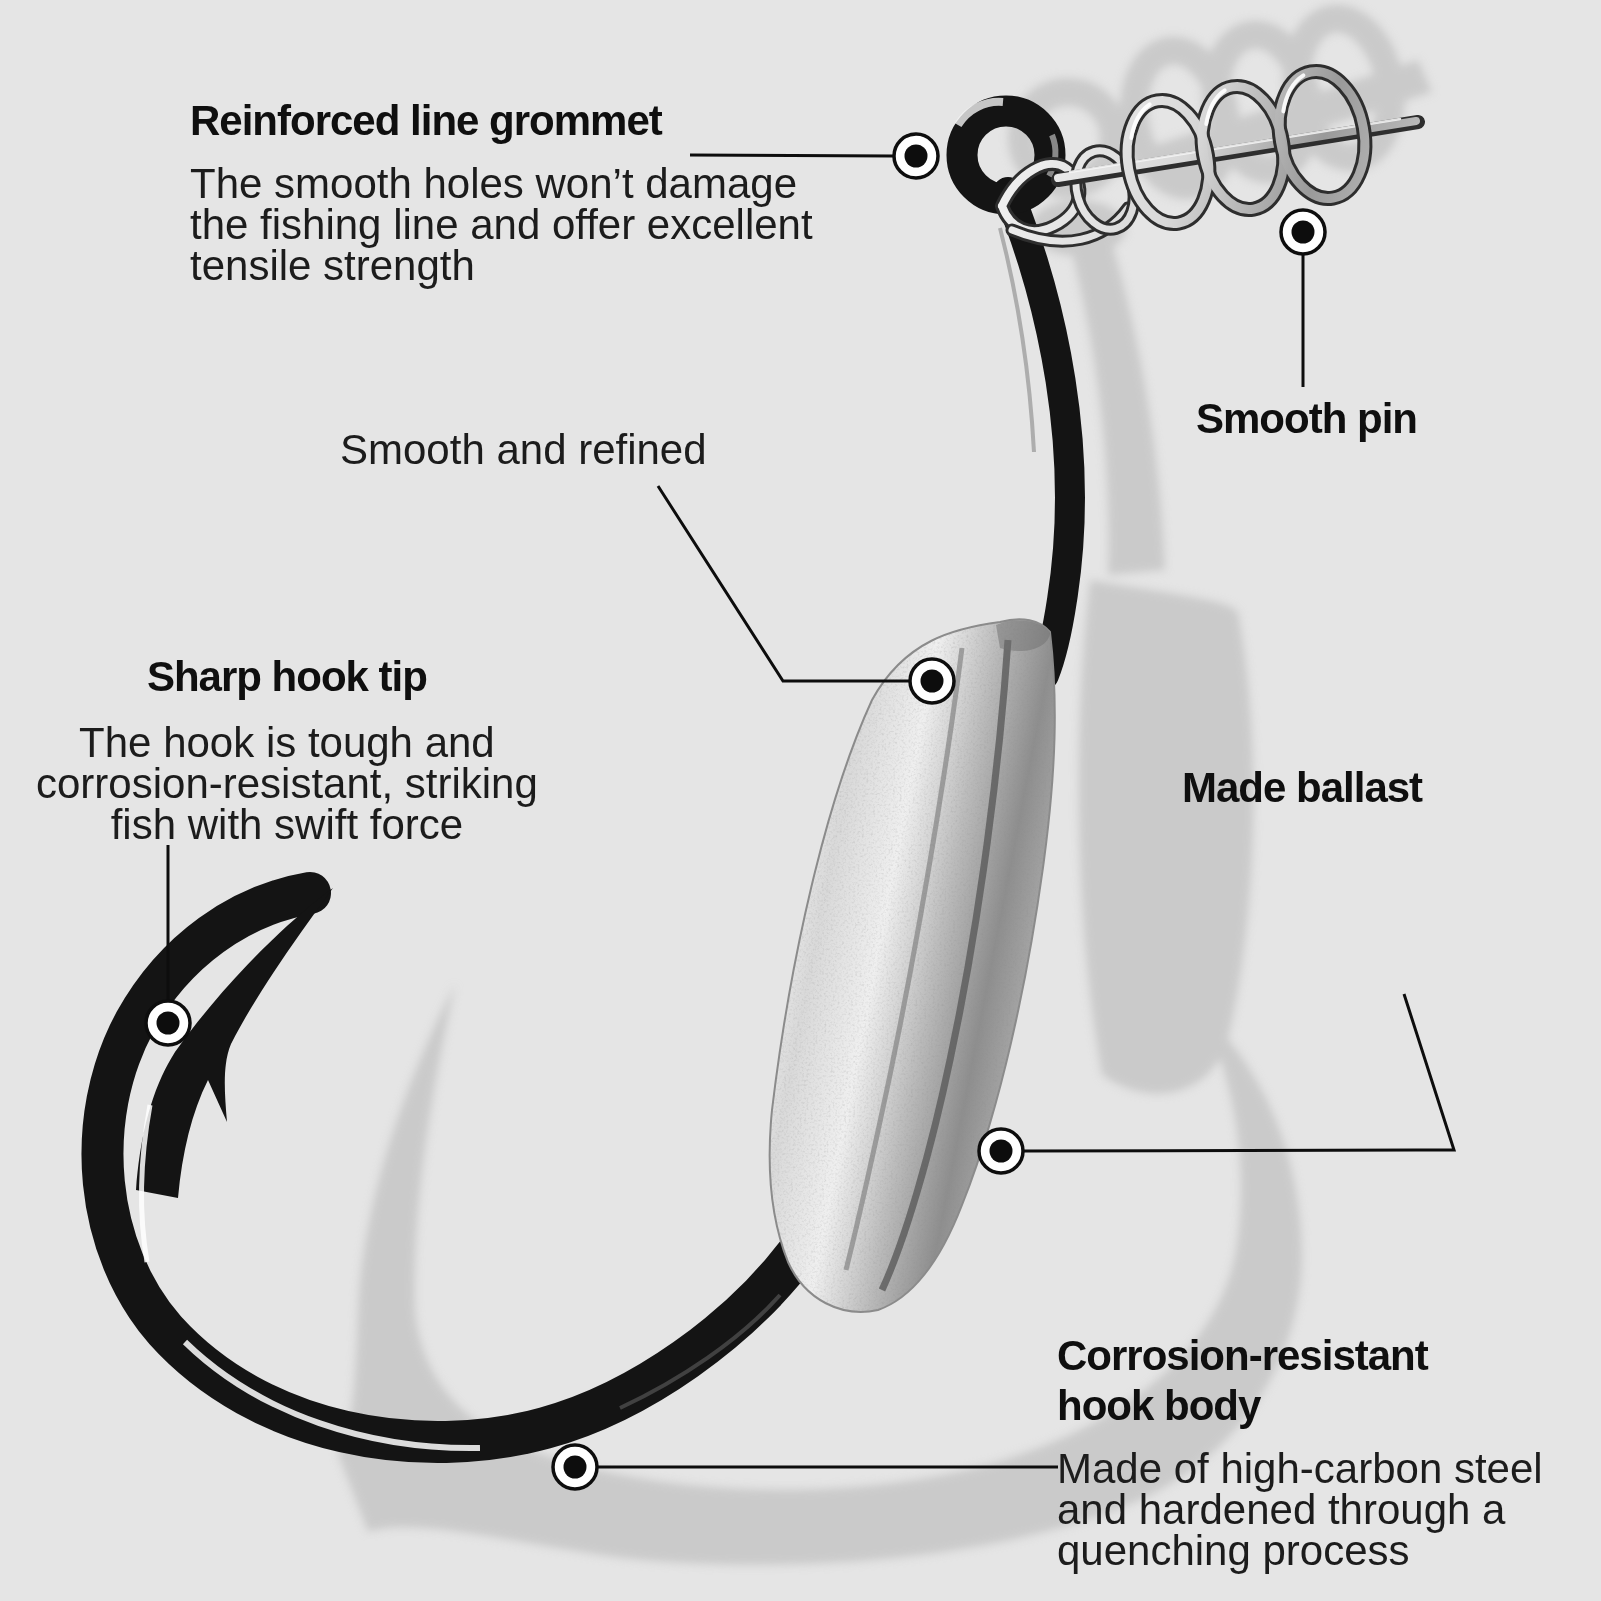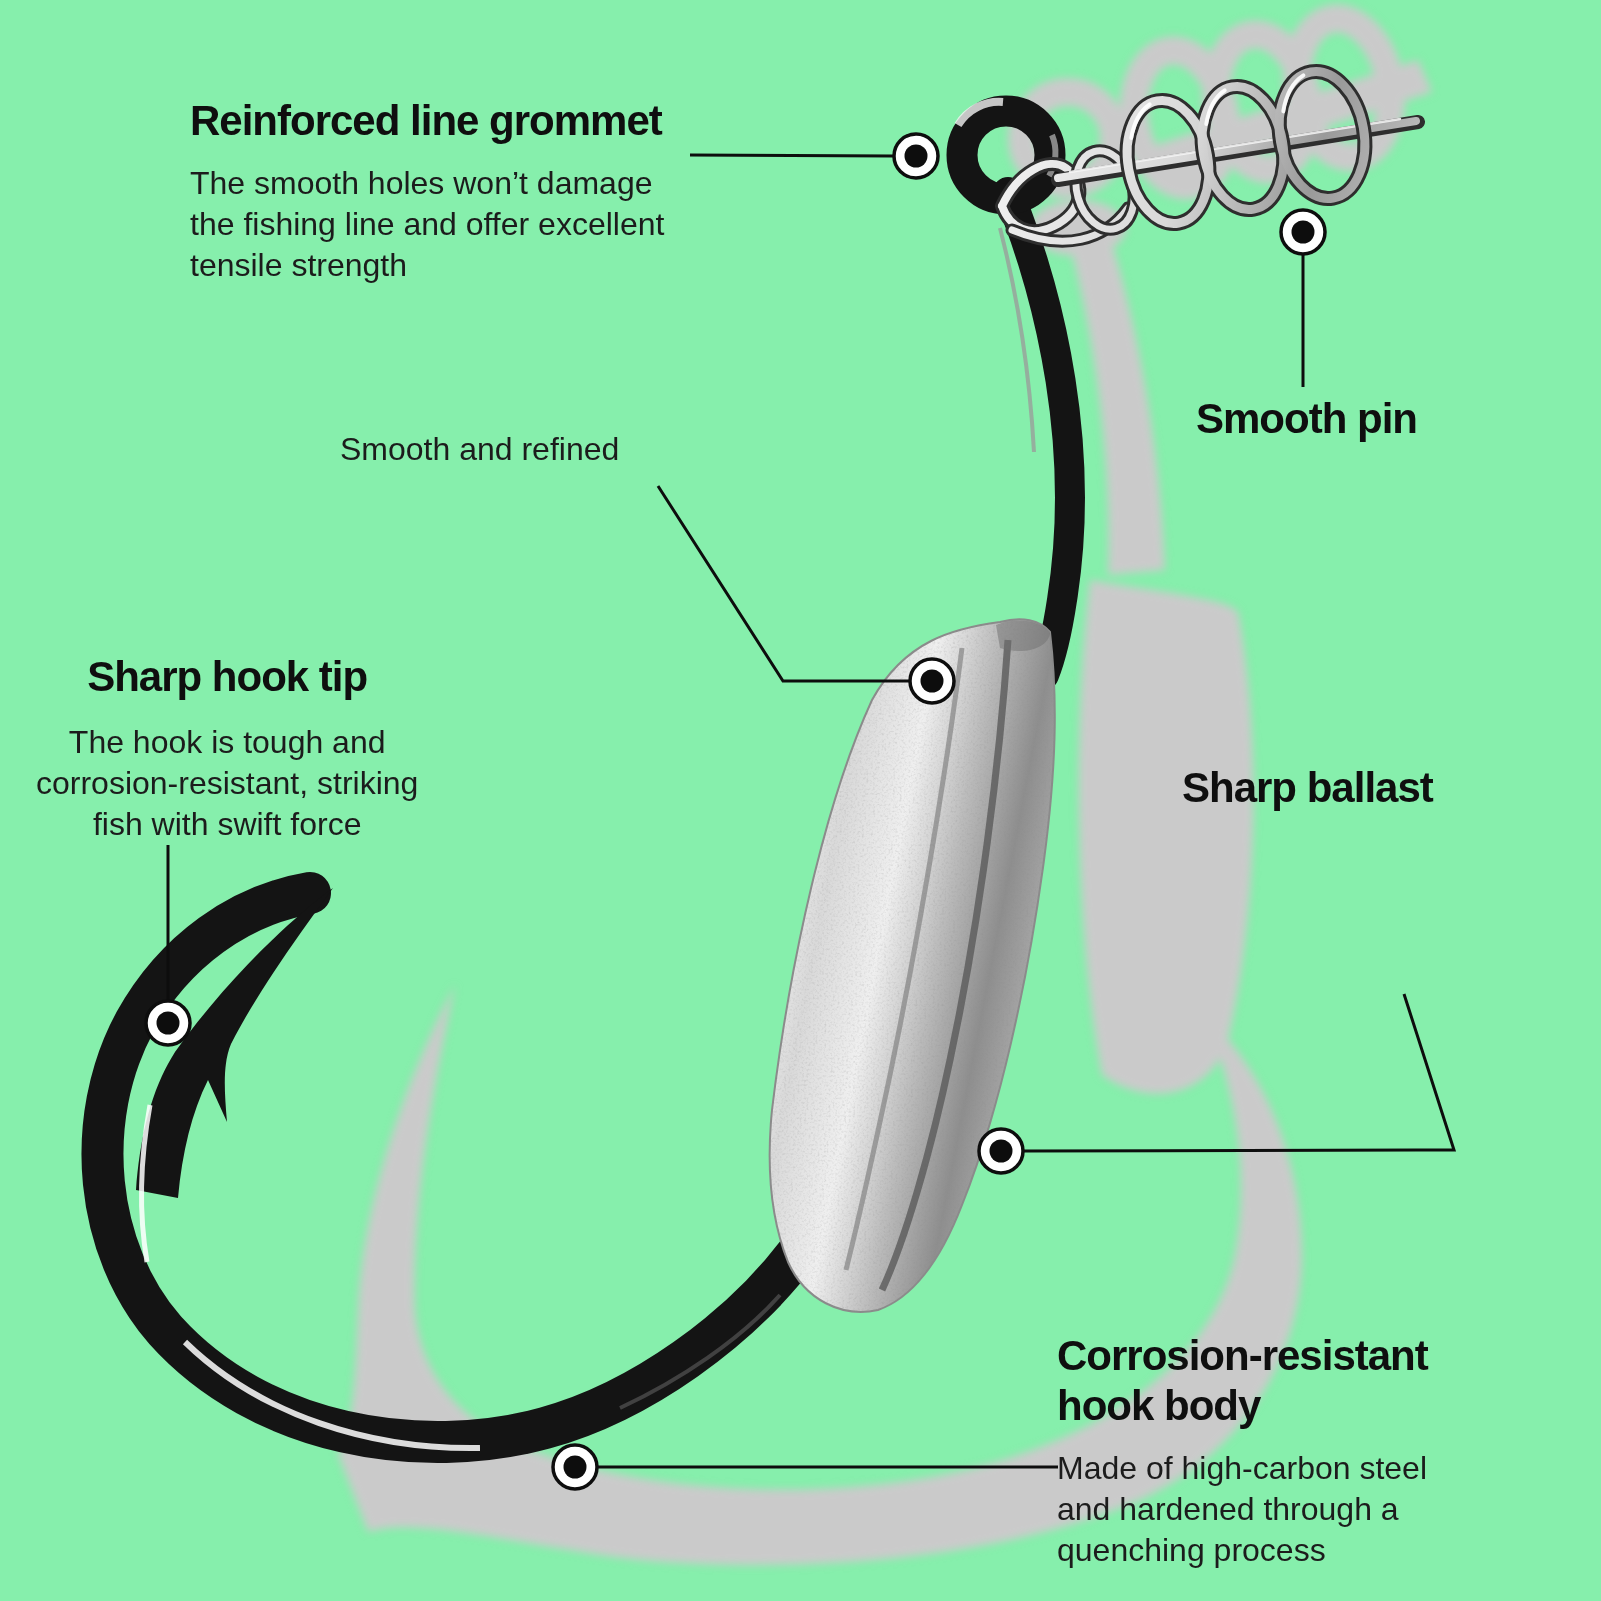--- a/index.html
+++ b/index.html
@@ -1,22 +1,22 @@
 <!DOCTYPE html>
 <html><head>
 <meta charset="utf-8">
 <style>
   html,body{margin:0;padding:0;background:#ffffff;}
-  .stage{position:relative;width:1601px;height:1601px;background:#86efac;overflow:hidden;
+  .stage{position:relative;width:1601px;height:1601px;background:#e5e5e5;overflow:hidden;
          font-family:"Liberation Sans","DejaVu Sans",sans-serif;color:#111;}
   svg.artwork{position:absolute;left:0;top:0;width:1601px;height:1601px;}
   .callout{position:absolute;}
   .callout .title{font-weight:bold;font-size:42px;line-height:50px;letter-spacing:-1px;
                   color:#0f0f0f;white-space:pre-line;}
-  .callout .desc{font-size:32px;line-height:41px;color:#1c1c1c;white-space:pre-line;max-width:640px;}
+  .callout .desc{font-size:42px;line-height:41px;color:#1c1c1c;white-space:pre-line;max-width:640px;}
   
   .b1{left:190px;top:96px;}   .b1 .desc{margin-top:17px;}
   .b2{left:340px;top:415px;}  .b2 .desc{margin-top:14px;}
   .b3{left:36px;top:652px;text-align:center;}   .b3 .desc{margin-top:20px;}
   .b4{left:1196px;top:394px;} .b4 .desc{margin-top:16px;}
   .b5{left:1182px;top:763px;} .b5 .desc{margin-top:19px;}
   .b6{left:1050px;top:1331px;margin-left:7px;}.b6 .desc{margin-top:17px;}
 </style>
 </head>
 <body>
@@ -201,21 +201,21 @@
     <div class="desc">The hook is tough and
 corrosion-resistant, striking
 fish with swift force</div>
   </div>
 
   <div class="callout b4">
     <div class="title">Smooth pin</div>
   </div>
 
   <div class="callout b5">
-    <div class="title">Sharp ballast</div>
+    <div class="title">Made ballast</div>
   </div>
 
   <div class="callout b6">
     <div class="title">Corrosion-resistant
 hook body</div>
     <div class="desc">Made of high-carbon steel
 and hardened through a
 quenching process</div>
   </div>
 

